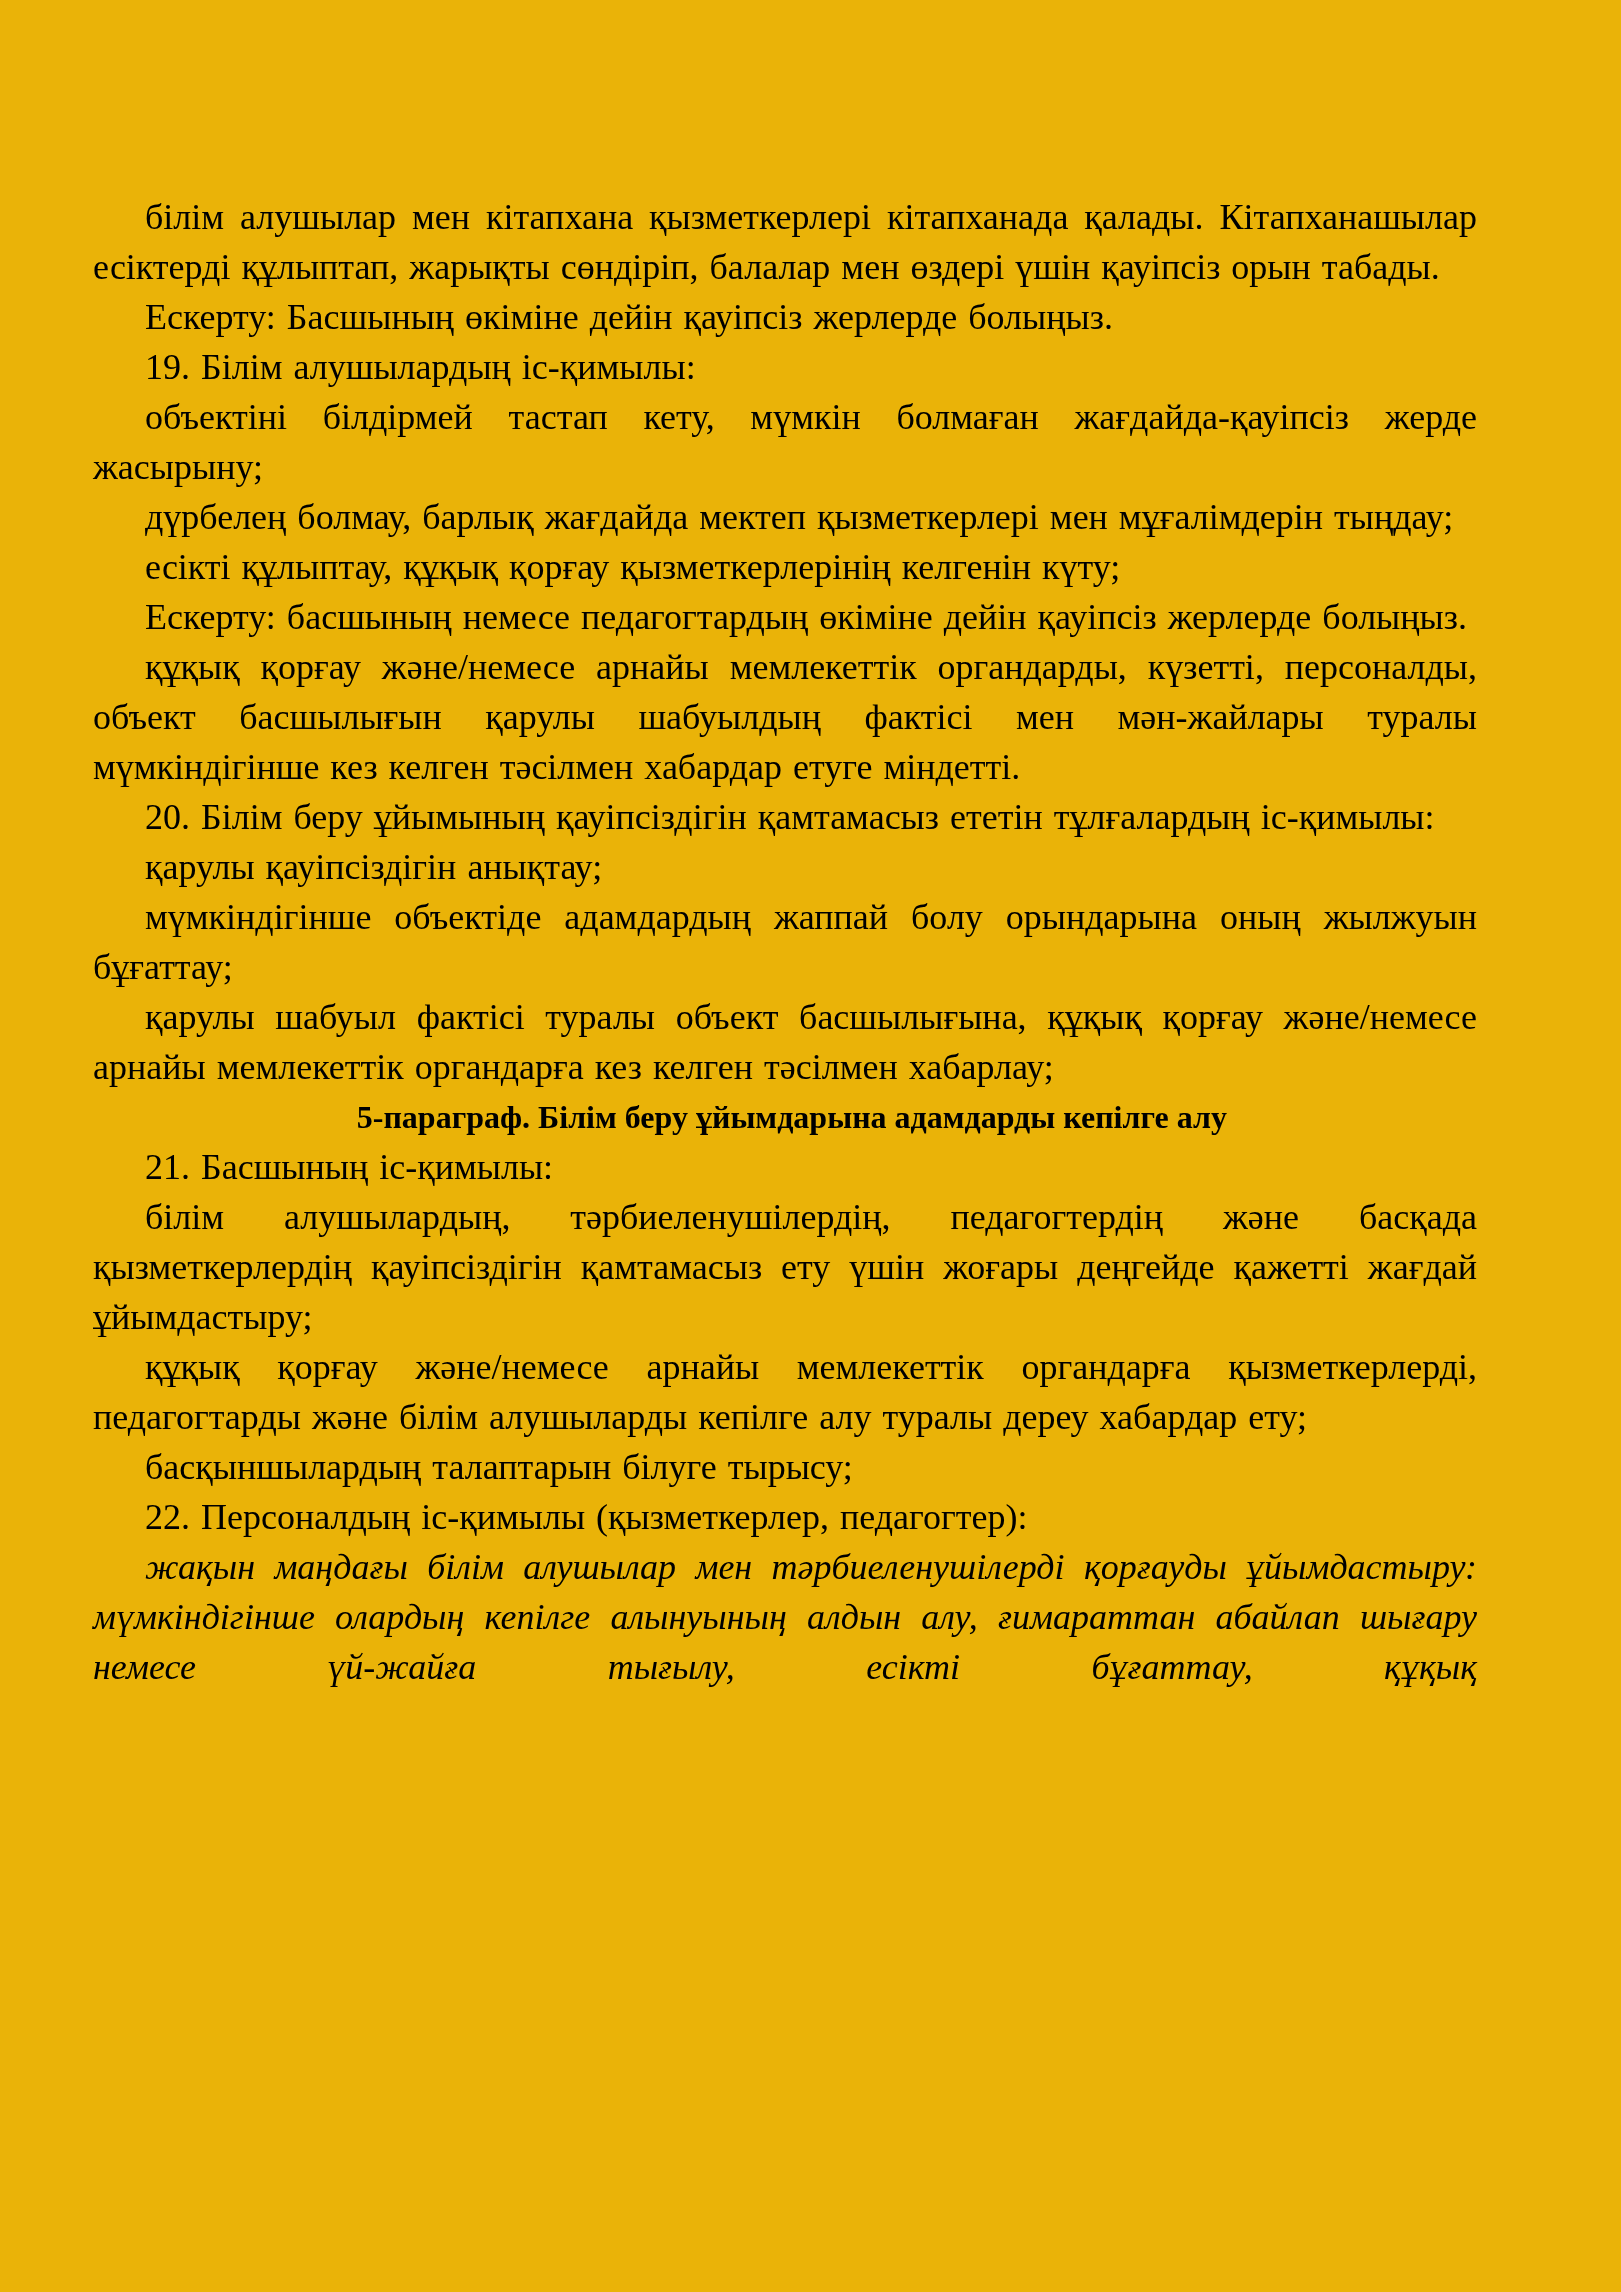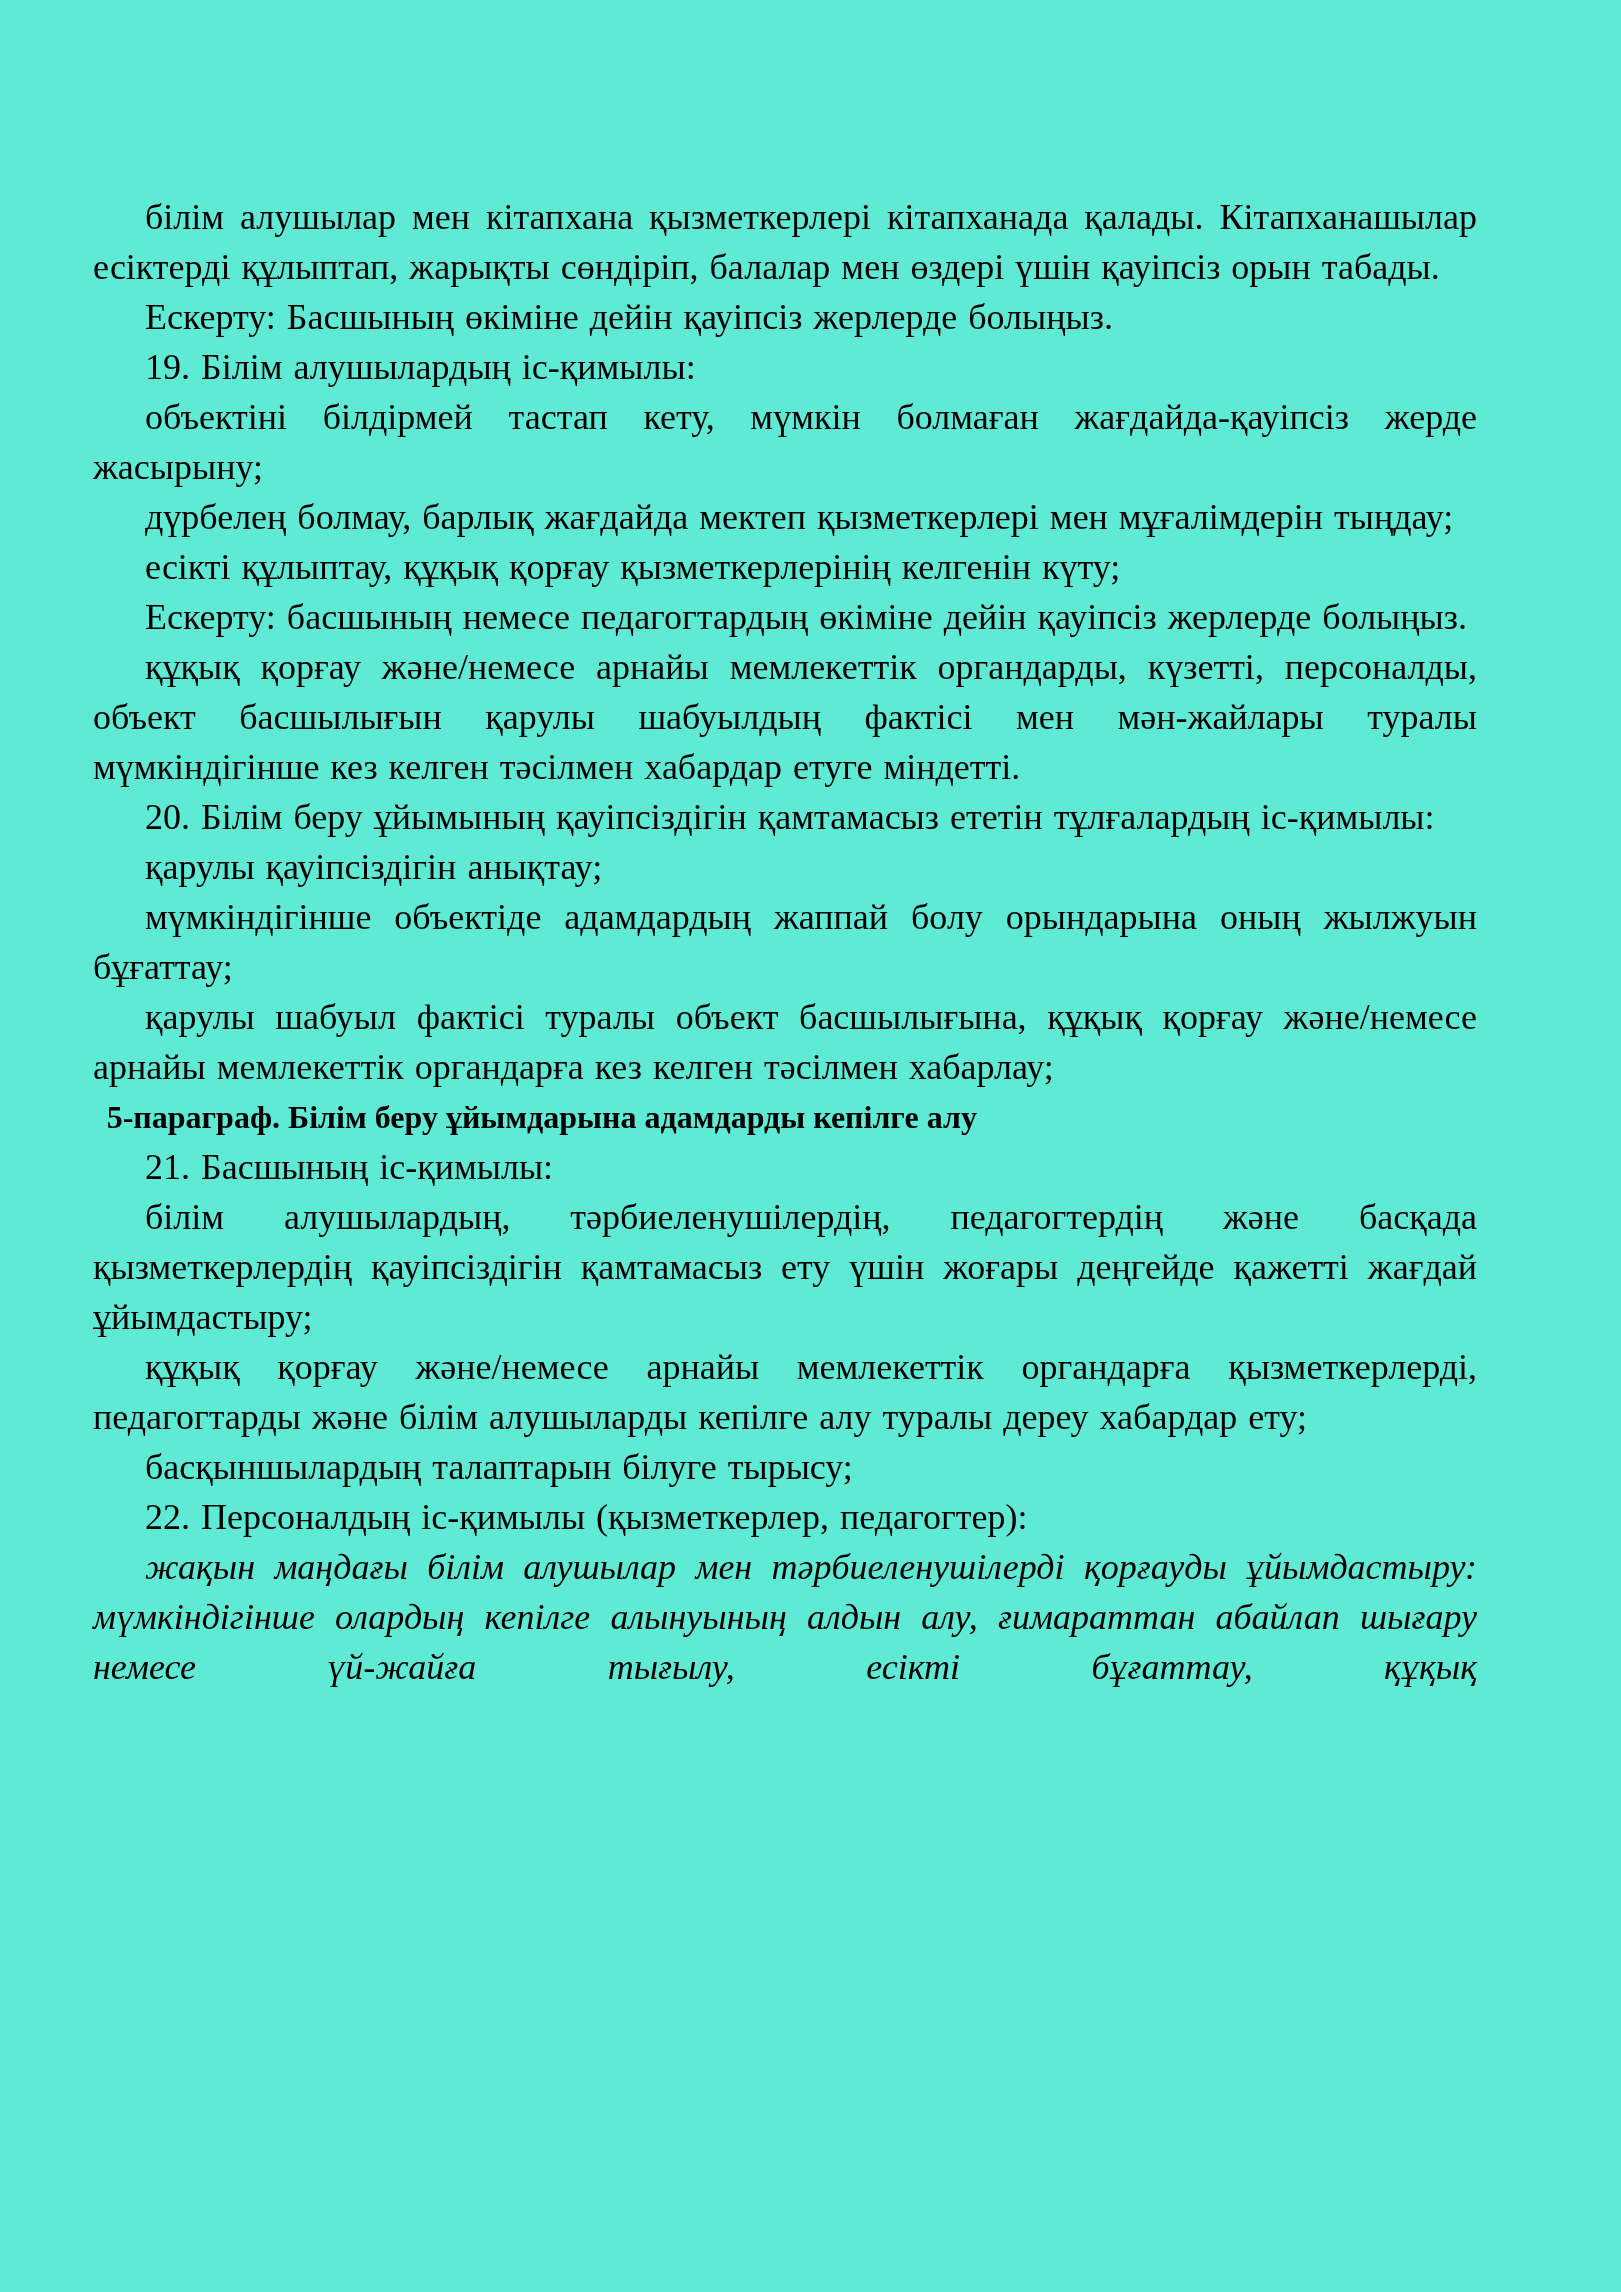--- a/index.html
+++ b/index.html
@@ -4,21 +4,21 @@
 <style>
   html, body {
     margin: 0;
     padding: 0;
     background: #ffffff;
   }
   .page {
     position: relative;
     width: 1621px;
     height: 2293px;
-    background: #5eead4;
+    background: #eab308;
     overflow: hidden;
     font-family: "Liberation Serif", "DejaVu Serif", serif;
     color: #000000;
   }
   .content {
     position: absolute;
     top: 192px;
     left: 93px;
     width: 1384px;
   }
@@ -27,21 +27,21 @@
     padding: 0;
     font-size: 36px;
     line-height: 50px;
     text-align: justify;
     text-indent: 52px;
     word-spacing: 2px;
   }
   .content p.heading {
     font-weight: bold;
     font-size: 32px;
-    text-align: left;
+    text-align: center;
     text-indent: 13.7px;
     word-spacing: 0;
   }
   
   .content p.cut {
     text-align-last: justify;
     font-style: italic;
   }
 </style>
 </head>

